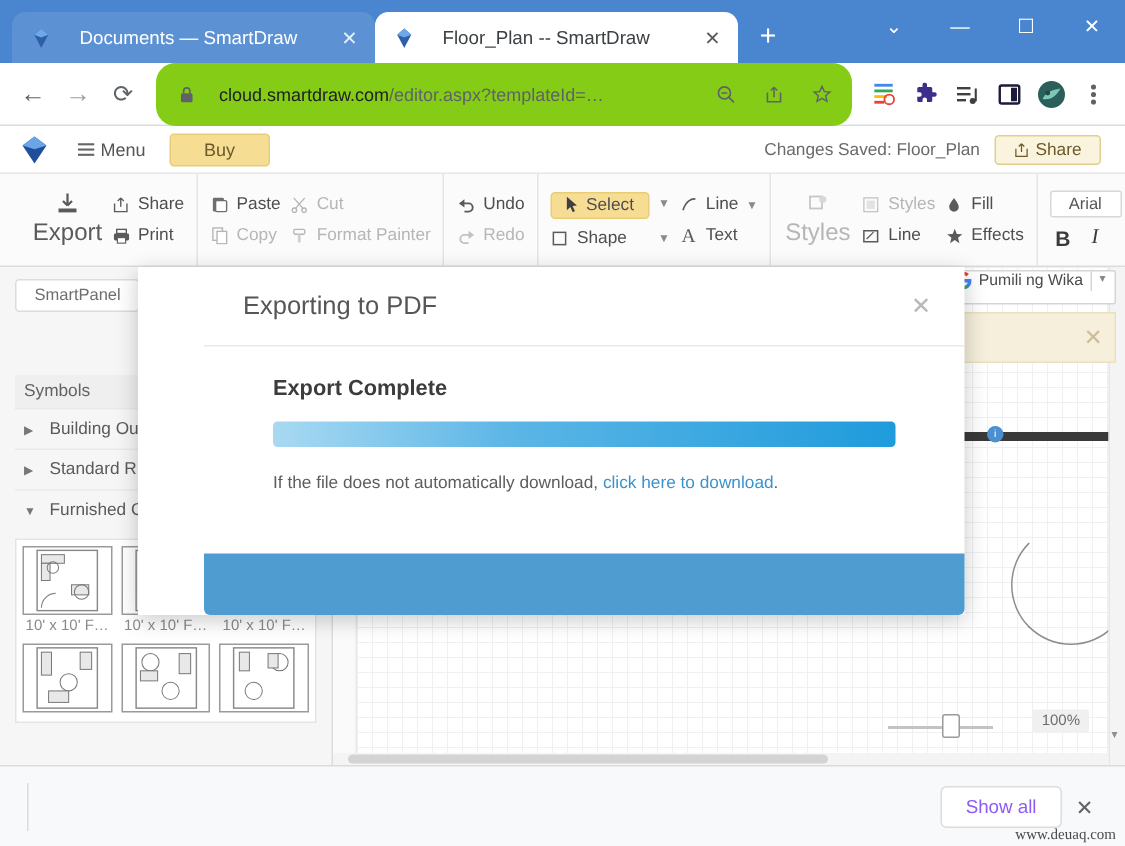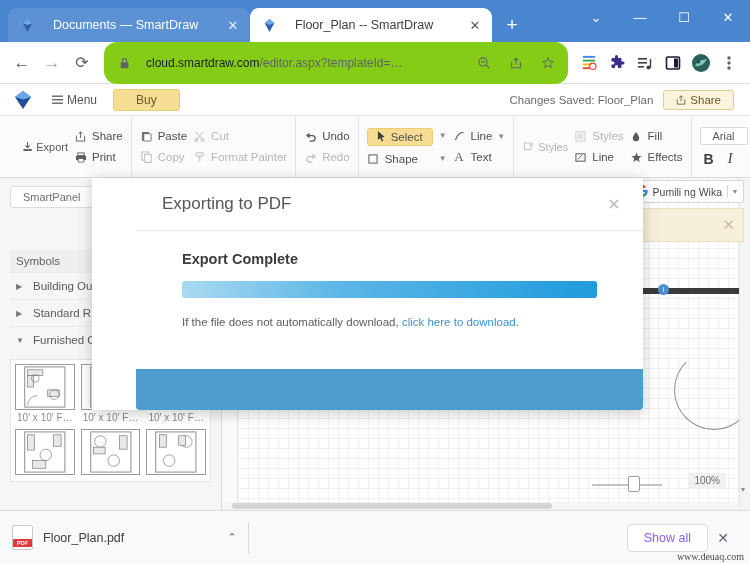--- a/index.html
+++ b/index.html
@@ -103,23 +103,23 @@
   
   .ribbon {
     position: absolute; top: 116px; left: 0; width: 750px; height: 62px;
     background: #fbfbfb; border-bottom: 1px solid #dcdcdc;
     display: flex; align-items: stretch; padding-left: 14px;
   }
   .rb-group { display: flex; align-items: center; padding: 0 8px;
     border-right: 1px solid #e4e4e4; gap: 6px; }
   .rb-group:last-child { border-right: none; }
   .rb-big {
-    display: flex; flex-direction: row; align-items: center;
+    display: flex; flex-direction: column; align-items: center;
     justify-content: center; width: 46px; gap: 3px;
-    font-size: 11px; color: #5a5a5a;
+    font-size: 16px; color: #5a5a5a;
   }
   .rb-col { display: flex; flex-direction: column; justify-content: center;
     gap: 8px; height: 100%; }
   .rb-item { display: flex; align-items: center; gap: 5px;
     font-size: 11.5px; color: #4e4e4e; white-space: nowrap; }
   .rb-item.dim { color: #b6b6b6; }
   .rb-item .gi { width: 13px; height: 13px; flex: 0 0 13px;
     display: flex; align-items: center; justify-content: center; }
   .sel-chip {
     background: #f7dd93; border: 1px solid #e9cd76; border-radius: 3px;
@@ -231,21 +231,21 @@
     position: absolute; left: 222px; right: 11px; bottom: 0; height: 8px;
     background: #f4f4f4;
   }
   .scroll-h-thumb { position: absolute; left: 10px; width: 320px; height: 6px;
     top: 1px; background: #d4d4d4; border-radius: 3px; }
 
   
   .gt-bar {
     position: absolute; right: 6px; top: 180px; height: 23px;
     background: #fff; border: 1px solid #d5d5d5; border-radius: 2px;
-    display: flex; align-items: center; gap: 5px; padding: 0 6px;
+    display: flex; gap: 5px; padding: 0 6px;
     font-size: 10.5px; color: #4a4a4a; z-index: 30;
   }
   .gt-sep { width: 1px; height: 13px; background: #d5d5d5; }
   .notice-bar {
     position: absolute; right: 6px; top: 208px; left: 480px; height: 34px;
     background: #f5efdc; border: 1px solid #eadfbe;
     display: flex; align-items: center; justify-content: flex-end;
     padding: 0 8px; z-index: 28;
     font-size: 11px; color: #8a7a4e;
   }
@@ -829,25 +829,20 @@
       <div class="export-complete">Export Complete</div>
       <div class="progress-track"></div>
       <div class="hint">
         <span>If the file does not automatically download, </span><a href="#">click here to download</a><span>.</span>
       </div>
     </div>
     <div class="modal-foot"></div>
   </div>
 
   <div class="shelf">
-    <div class="dl-item">
-      <span class="pdf-icon"></span>
-      <span class="dl-name">Floor_Plan.pdf</span>
-      <span class="dl-caret">⌃</span>
-    </div>
     <div class="shelf-div"></div>
     <div class="shelf-spacer"></div>
     <button class="showall">Show all</button>
     <span class="shelf-close">✕</span>
   </div>
 
   <div class="watermark">www.deuaq.com</div>
 
 </div>
 

